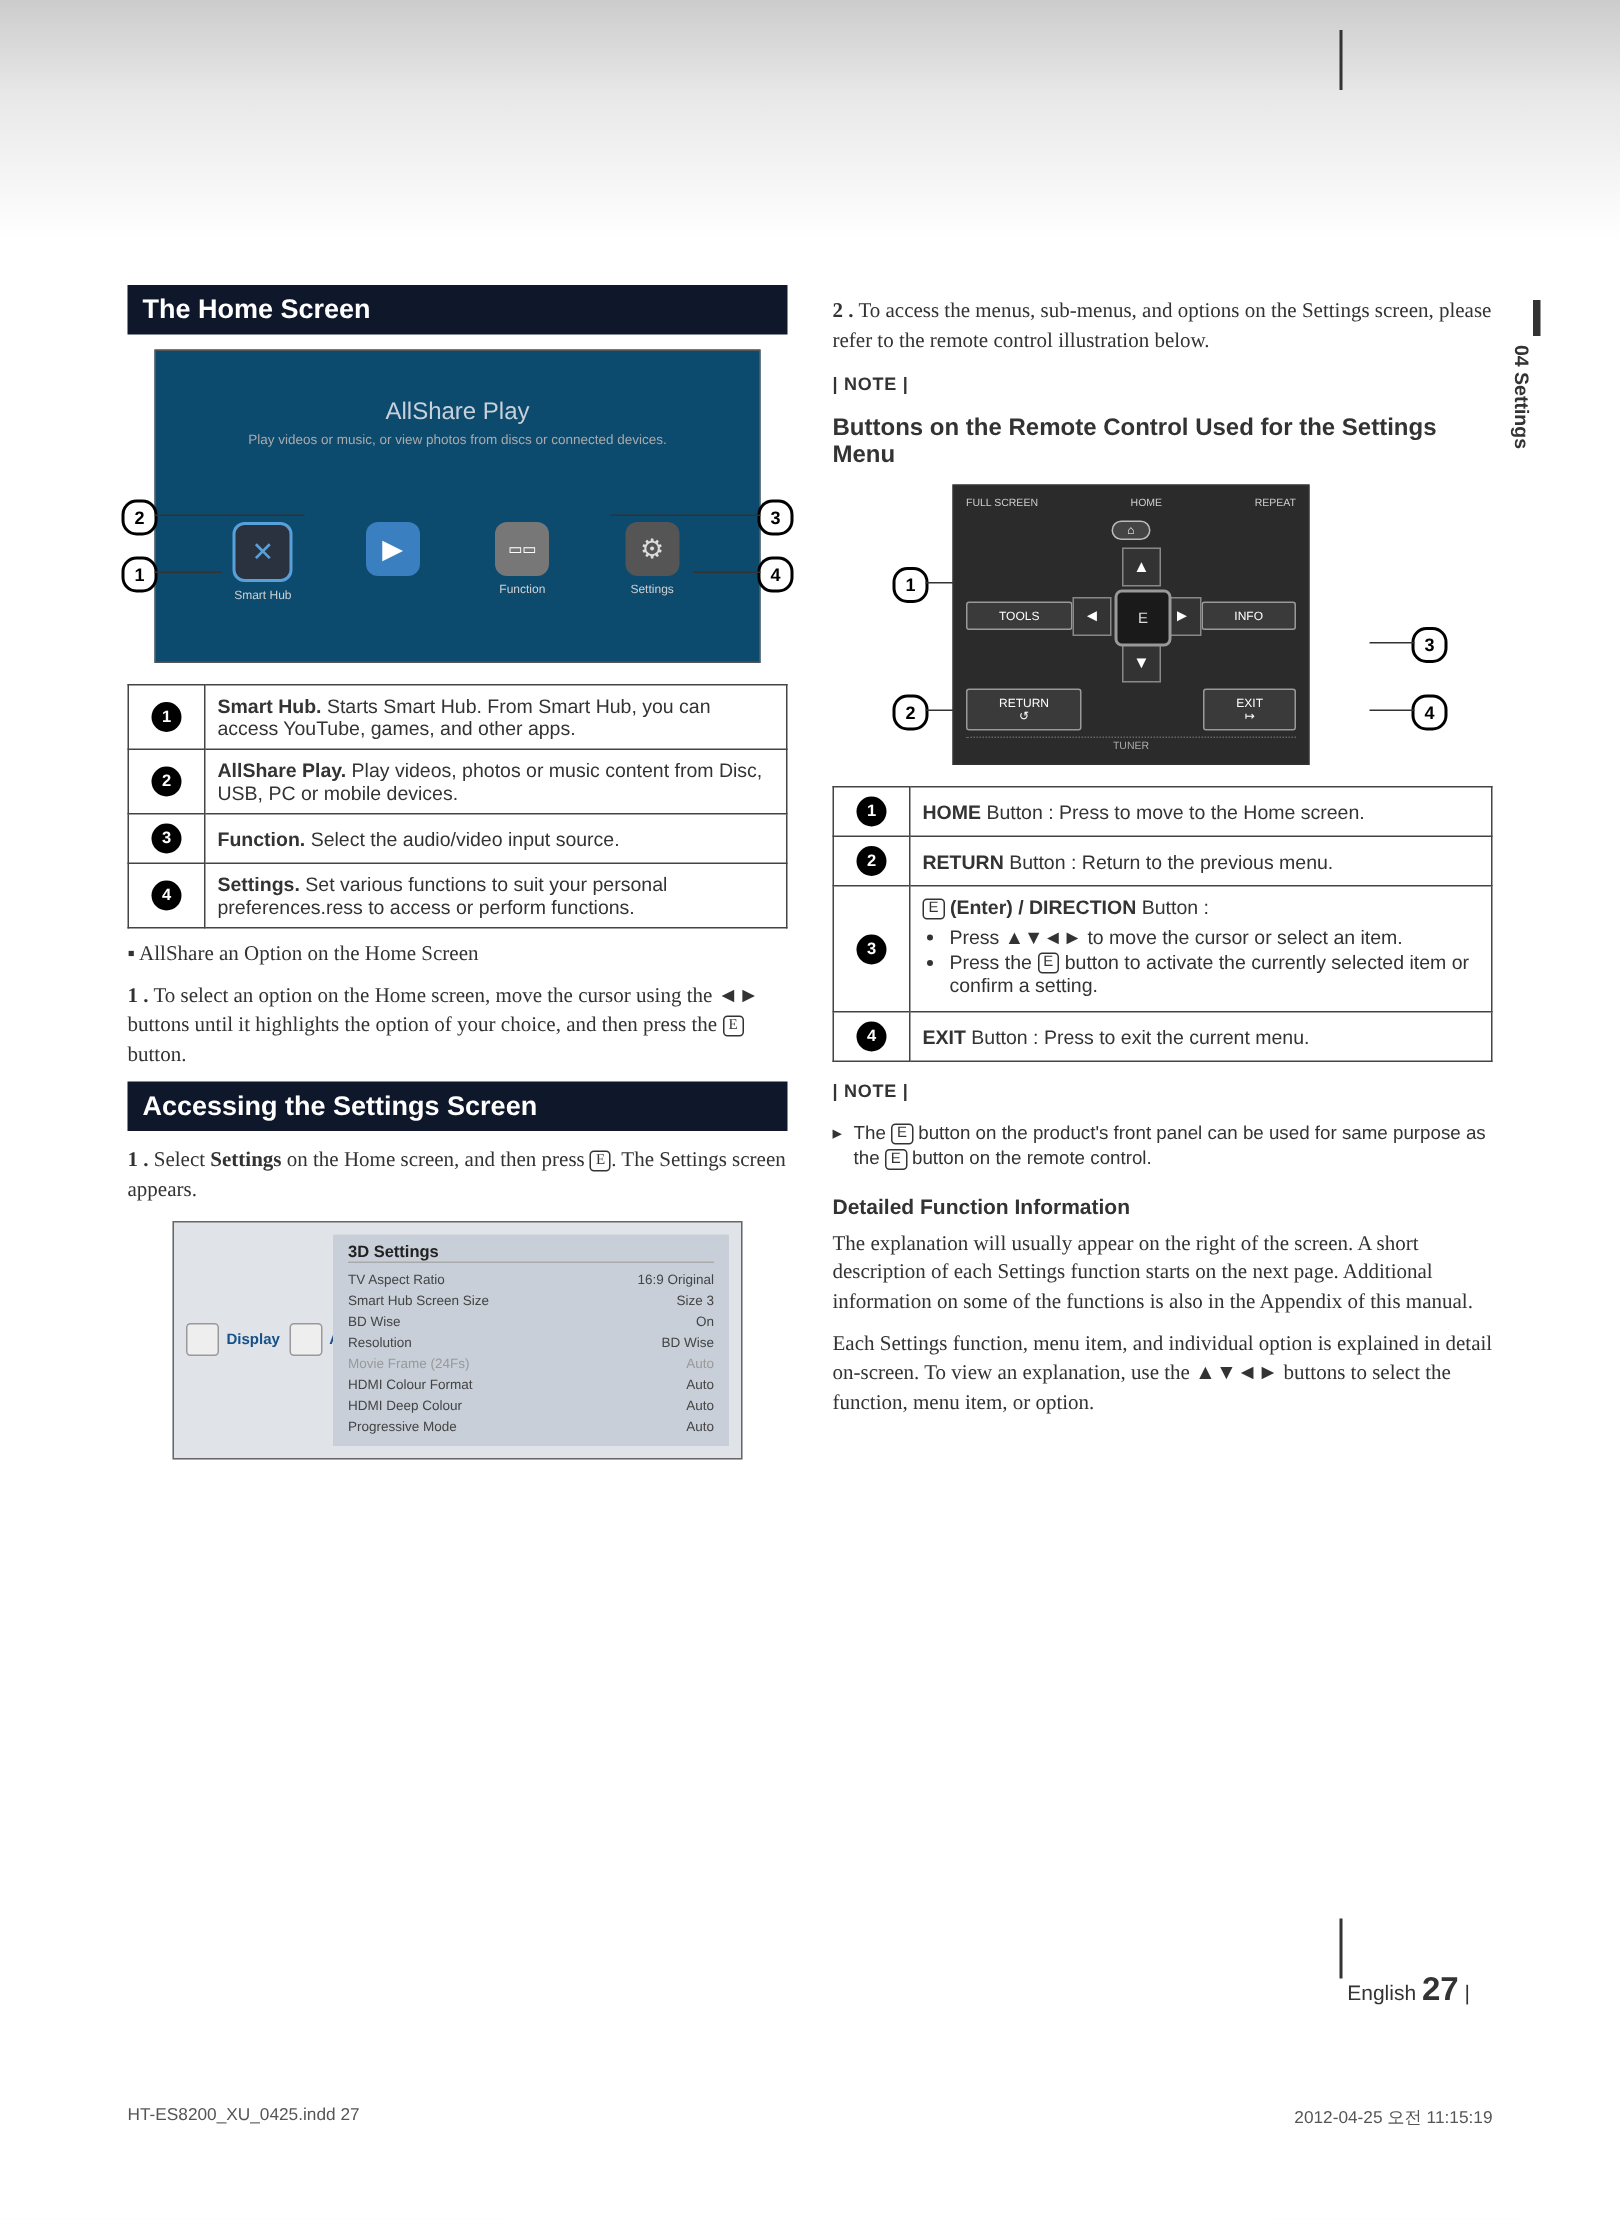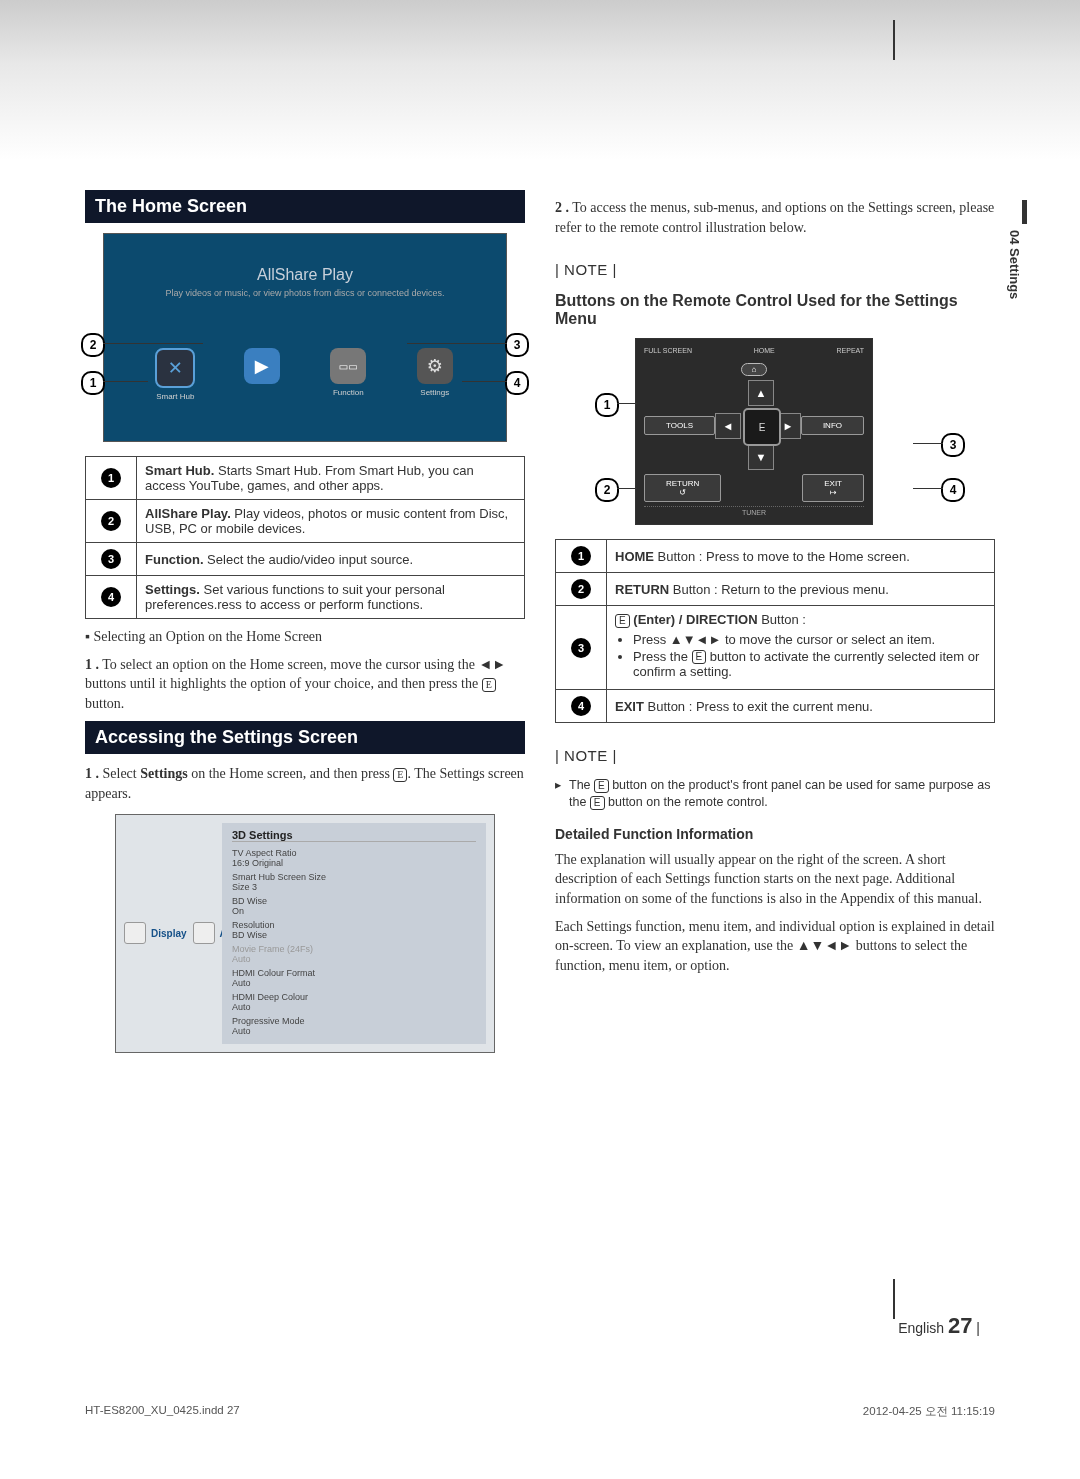--- a/index.html
+++ b/index.html
@@ -139,24 +139,24 @@
       width: 20px; height:20px;
       background:#000; color:white;
       border-radius: 10px;
       align-items:center; justify-content:center;
       font-size:11px; font-weight:bold;
     }
     .bold { font-weight: bold; }
     .body-text { font-size: 14px; line-height: 1.4; margin: 8px 0; font-family: Liberation Serif, serif; }
     .sub-bullet::before { content: "▪ "; }
     .note-label {
-      font-size: 15px;
-      font-weight: normal;
+      font-size: 12px;
+      font-weight: bold;
       letter-spacing: 0.5px;
-      margin: 24px 0 4px 0;
+      margin: 12px 0 4px 0;
     }
     .note-text {
       font-size: 12.5px;
       line-height: 1.4;
       padding-left: 14px;
       position: relative;
     }
     .note-text::before {
       content: "▸";
       position: absolute;
@@ -230,21 +230,21 @@
       background:#eee;
     }
     .settings-main {
       flex:1; background:#c8cfd8; padding:6px 10px;
       font-size:9px; color:#444;
     }
     .settings-main-title {
       font-weight:bold; color:#222; font-size:11px; margin-bottom:4px;
       border-bottom:1px solid #aaa;
     }
-    .settings-row { display:flex; justify-content:space-between; padding:2px 0;flex-direction:column;}
+    .settings-row { display:flex; justify-content:space-between; padding:2px 0;}
     .settings-row.dim { color:#999; }
     .enter-icon {
       display:inline-block;
       border:1.5px solid #333;
       border-radius:3px;
       padding: 0 3px;
       font-size:10px;
       background:#fff;
       vertical-align: middle;
       line-height: 1.2;
@@ -334,21 +334,21 @@
           <td class="numcell"><span class="num-circle">3</span></td>
           <td><span class="bold">Function.</span><span> Select the audio/video input source.</span></td>
         </tr>
         <tr>
           <td class="numcell"><span class="num-circle">4</span></td>
           <td><span class="bold">Settings.</span><span> Set various functions to suit your personal preferences.ress to access or perform functions.</span></td>
         </tr>
       </tbody>
         </table>
 
-      <p class="body-text sub-bullet">Selecting an Option on the Home Screen</p>
+      <p class="body-text sub-bullet">AllShare an Option on the Home Screen</p>
       <p class="body-text">
         <span class="bold">1 .</span>
         <span>To select an option on the Home screen, move the cursor using the ◄► buttons until it highlights the option of your choice, and then press the </span><span class="enter-icon">E</span><span> button.</span>
       </p>
 
       <div class="section-bar">Accessing the Settings Screen</div>
       <p class="body-text">
         <span class="bold">1 .</span>
         <span>Select </span><span class="bold">Settings</span><span> on the Home screen, and then press </span><span class="enter-icon">E</span><span>. The Settings screen appears.</span>
       </p>

